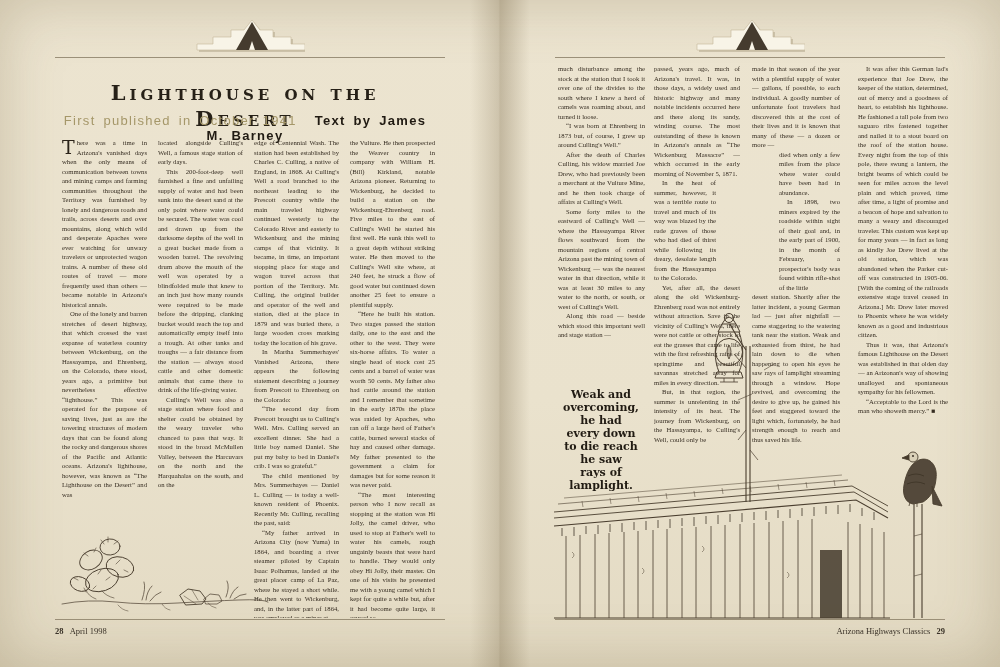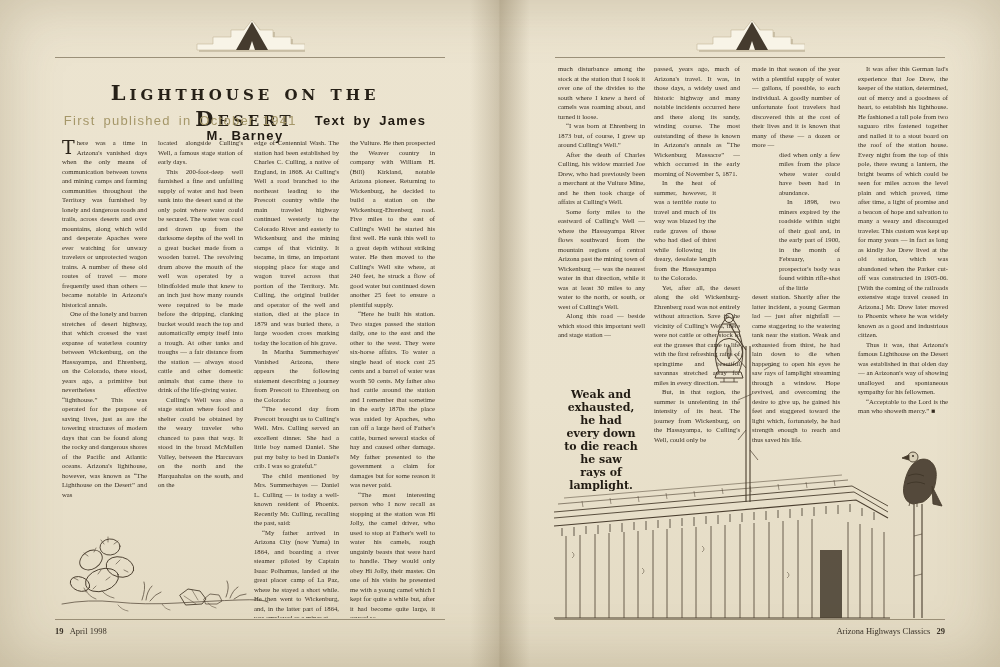--- a/index.html
+++ b/index.html
@@ -116,21 +116,21 @@
       <path d="M84 100 q4 -12 2 -18 M88 100 q1 -9 6 -14 M92 101 q5 -7 11 -9" stroke-width="0.7"></path>
       <path d="M122 95 l8 -6 12 2 6 8 -4 5 -16 1 z"></path>
       <path d="M146 99 l6 -5 9 1 3 6 -5 3 -11 0 z" stroke-width="0.7"></path>
       <path d="M126 96 l12 8 M134 90 l6 10" stroke-width="0.5"></path>
       <path d="M168 97 q4 -10 1 -16 M172 98 q3 -8 8 -11 M176 99 q6 -5 12 -5" stroke-width="0.7"></path>
       <path d="M104 104 q3 5 8 6 M60 105 q4 5 10 6 M150 103 q3 4 8 5" stroke-width="0.5"></path>
     </svg>
 
     <div class="rule" style="left:55px;top:619px;width:390px"></div>
     <div class="footer left">
-      <span class="num">19</span>
+      <span class="num">28</span>
       <span class="ital">April 1998</span>
     </div>
   </div>
 
   <div>
 
     <svg class="emblem" style="left:695px" width="110" height="38" viewBox="0 0 110 38">
       <polygon points="2,34 2,28 18,28 18,21 36,21 36,14 49,14 57,4 65,14 78,14 78,21 96,21 96,28 112,28 112,34" fill="#b3a78c" opacity="0.55" transform="translate(2,2)"></polygon>
       <polygon points="2,34 2,28 18,28 18,21 36,21 36,14 49,14 57,4 65,14 78,14 78,21 96,21 96,28 110,28 110,34" fill="#f8f4e7" stroke="#c2b698" stroke-width="0.6"></polygon>
       <polygon points="57,6 73,34 60,34 57,25 54,34 41,34" fill="#453b2e"></polygon>
@@ -142,21 +142,21 @@
           <p>much disturbance among the stock at the station that I took it over one of the divides to the south where I knew a herd of camels was roaming about, and turned it loose.</p>
           <p>“I was born at Ehrenberg in 1873 but, of course, I grew up around Culling's Well.”</p>
           <p>After the death of Charles Culling, his widow married Joe Drew, who had previously been a merchant at the Vulture Mine, and he then took charge of affairs at Culling's Well.</p>
           <p>Some forty miles to the eastward of Culling's Well — where the Hassayampa River flows southward from the mountain regions of central Arizona past the mining town of Wickenburg — was the nearest water in that direction, while it was at least 30 miles to any water to the north, or south, or west of Culling's Well.</p>
           <p>Along this road — beside which stood this important well and stage station —</p>
         </div>
     </div>
 
     <div class="pullquote">
         <p>Weak and</p>
-        <p>exhausted,</p>
+        <p>overcoming,</p>
         <p>he had</p>
         <p>every down</p>
         <p>to die reach</p>
         <p>he saw</p>
         <p>rays of</p>
         <p>lamplight.</p>
       </div>
 
     <div class="col" style="left:654px;top:64px;width:86px;height:404px">
       <div class="seg">

